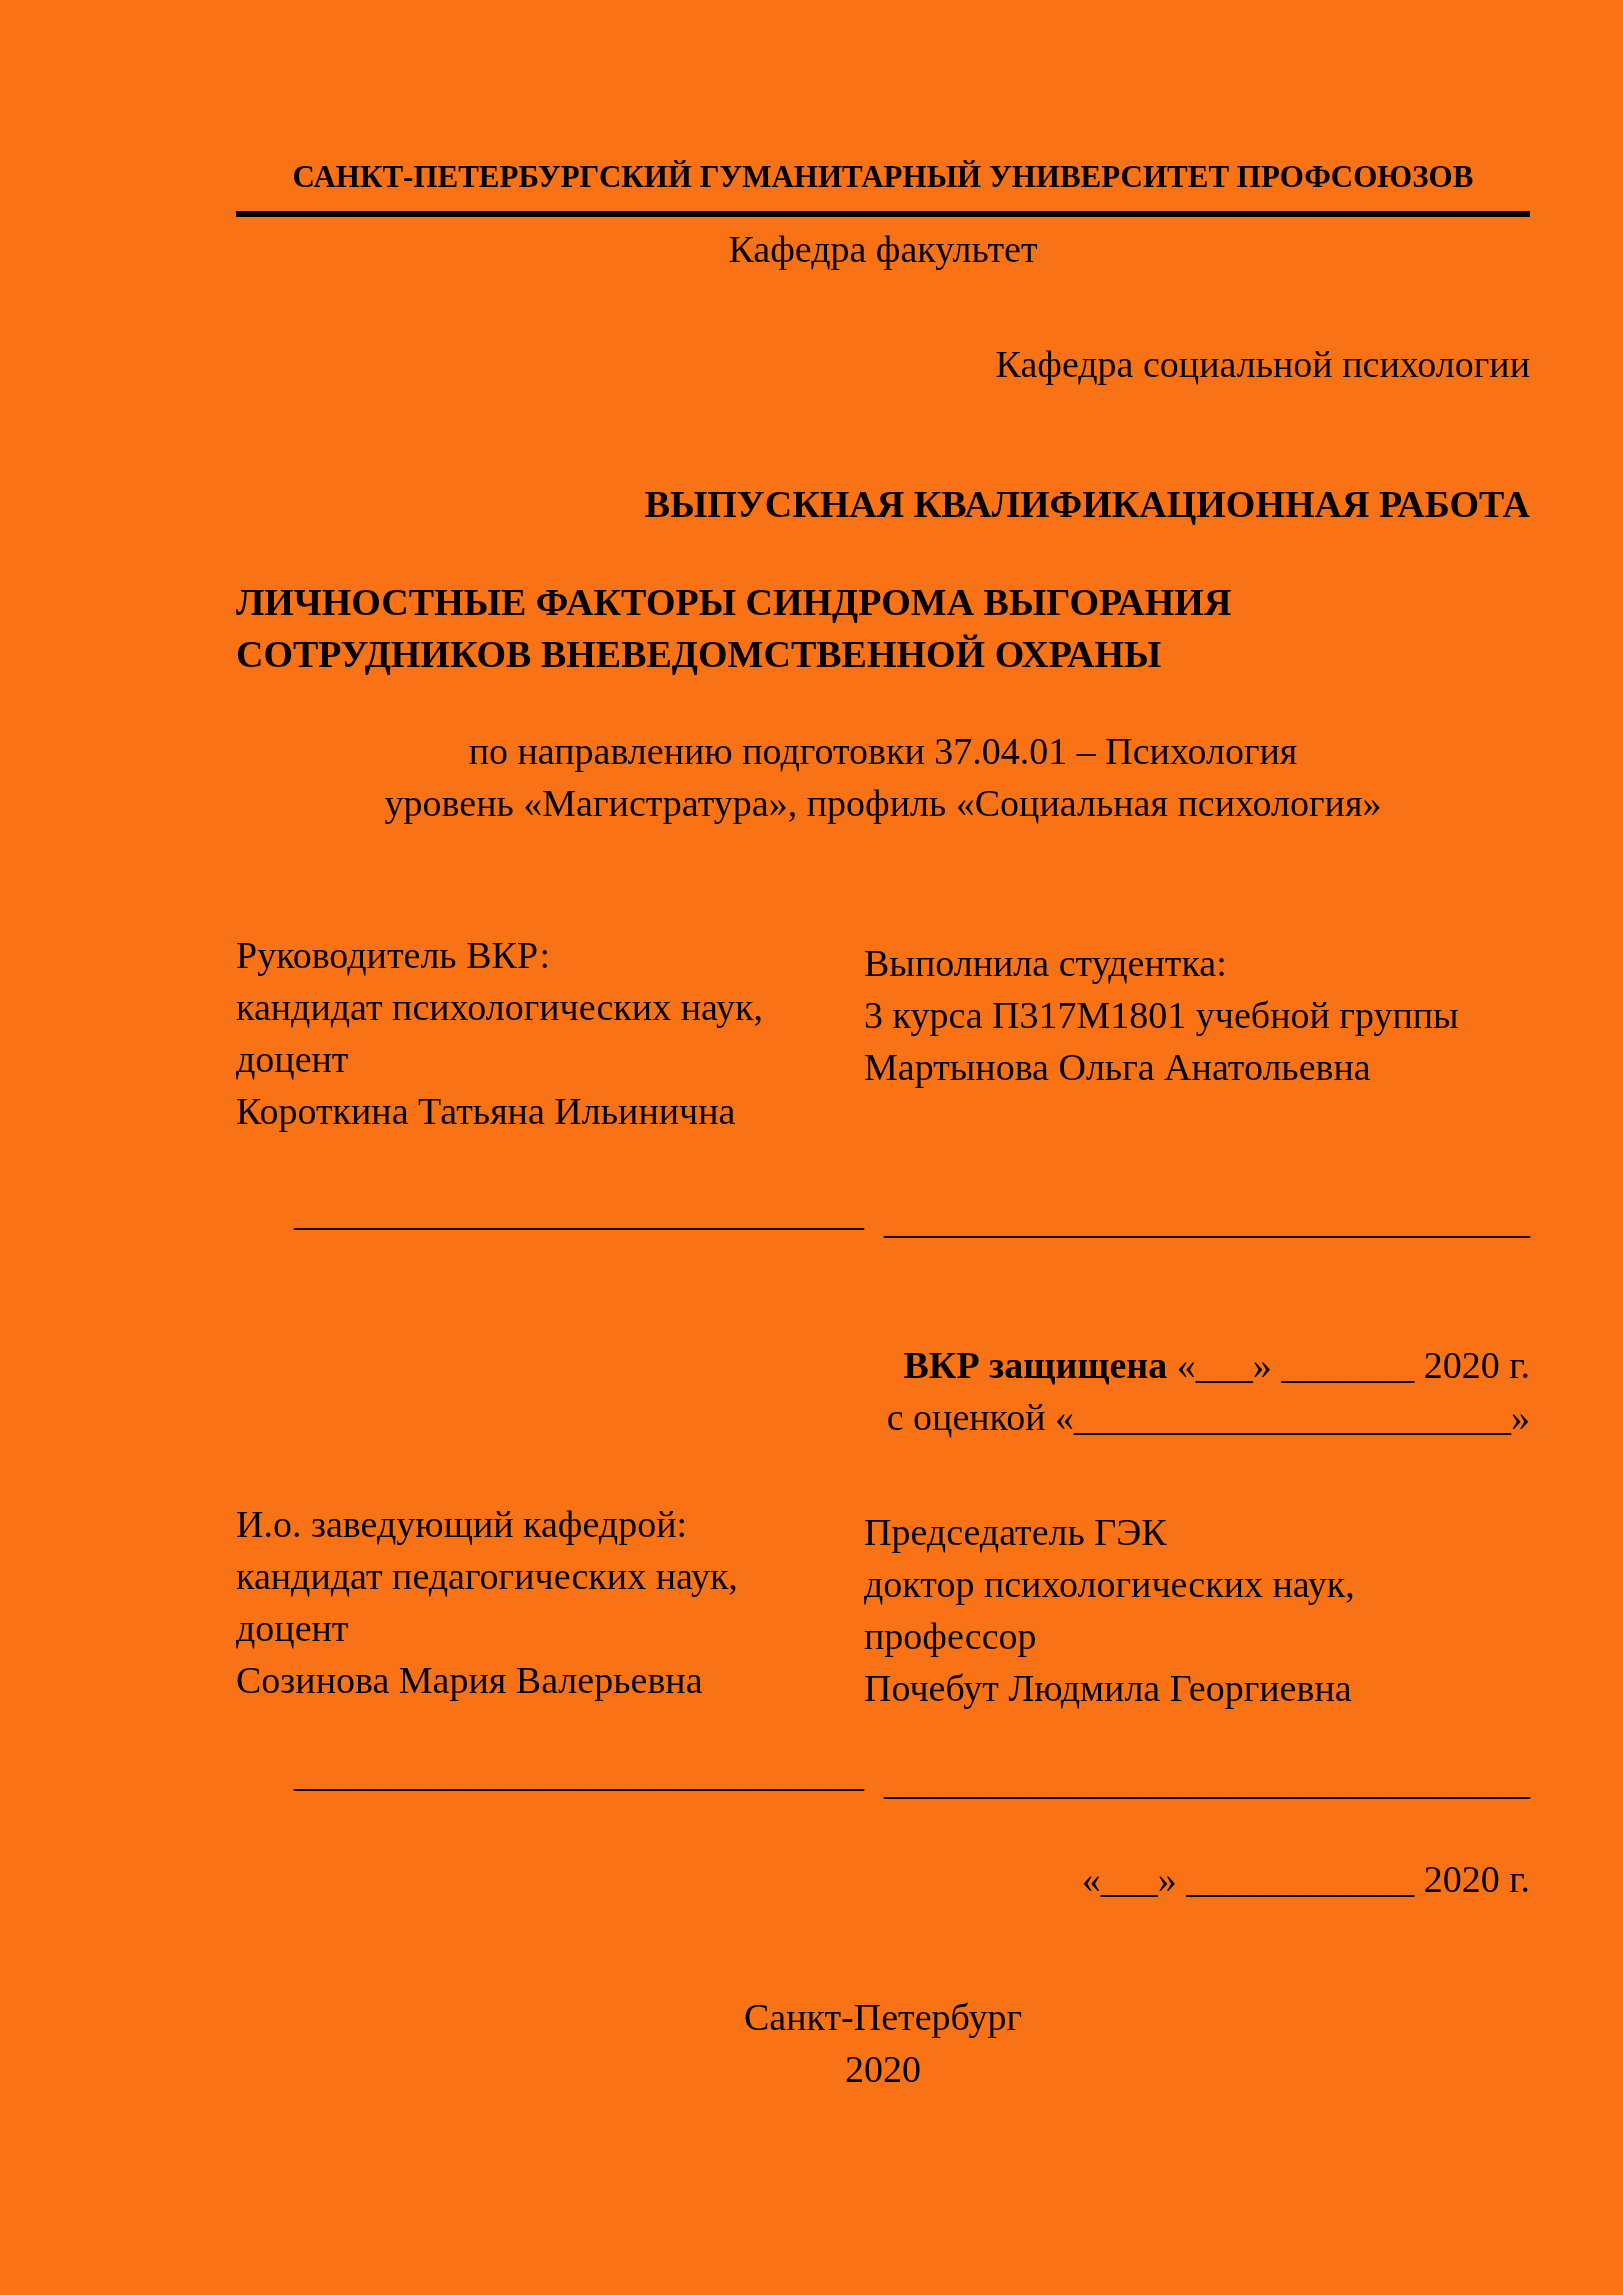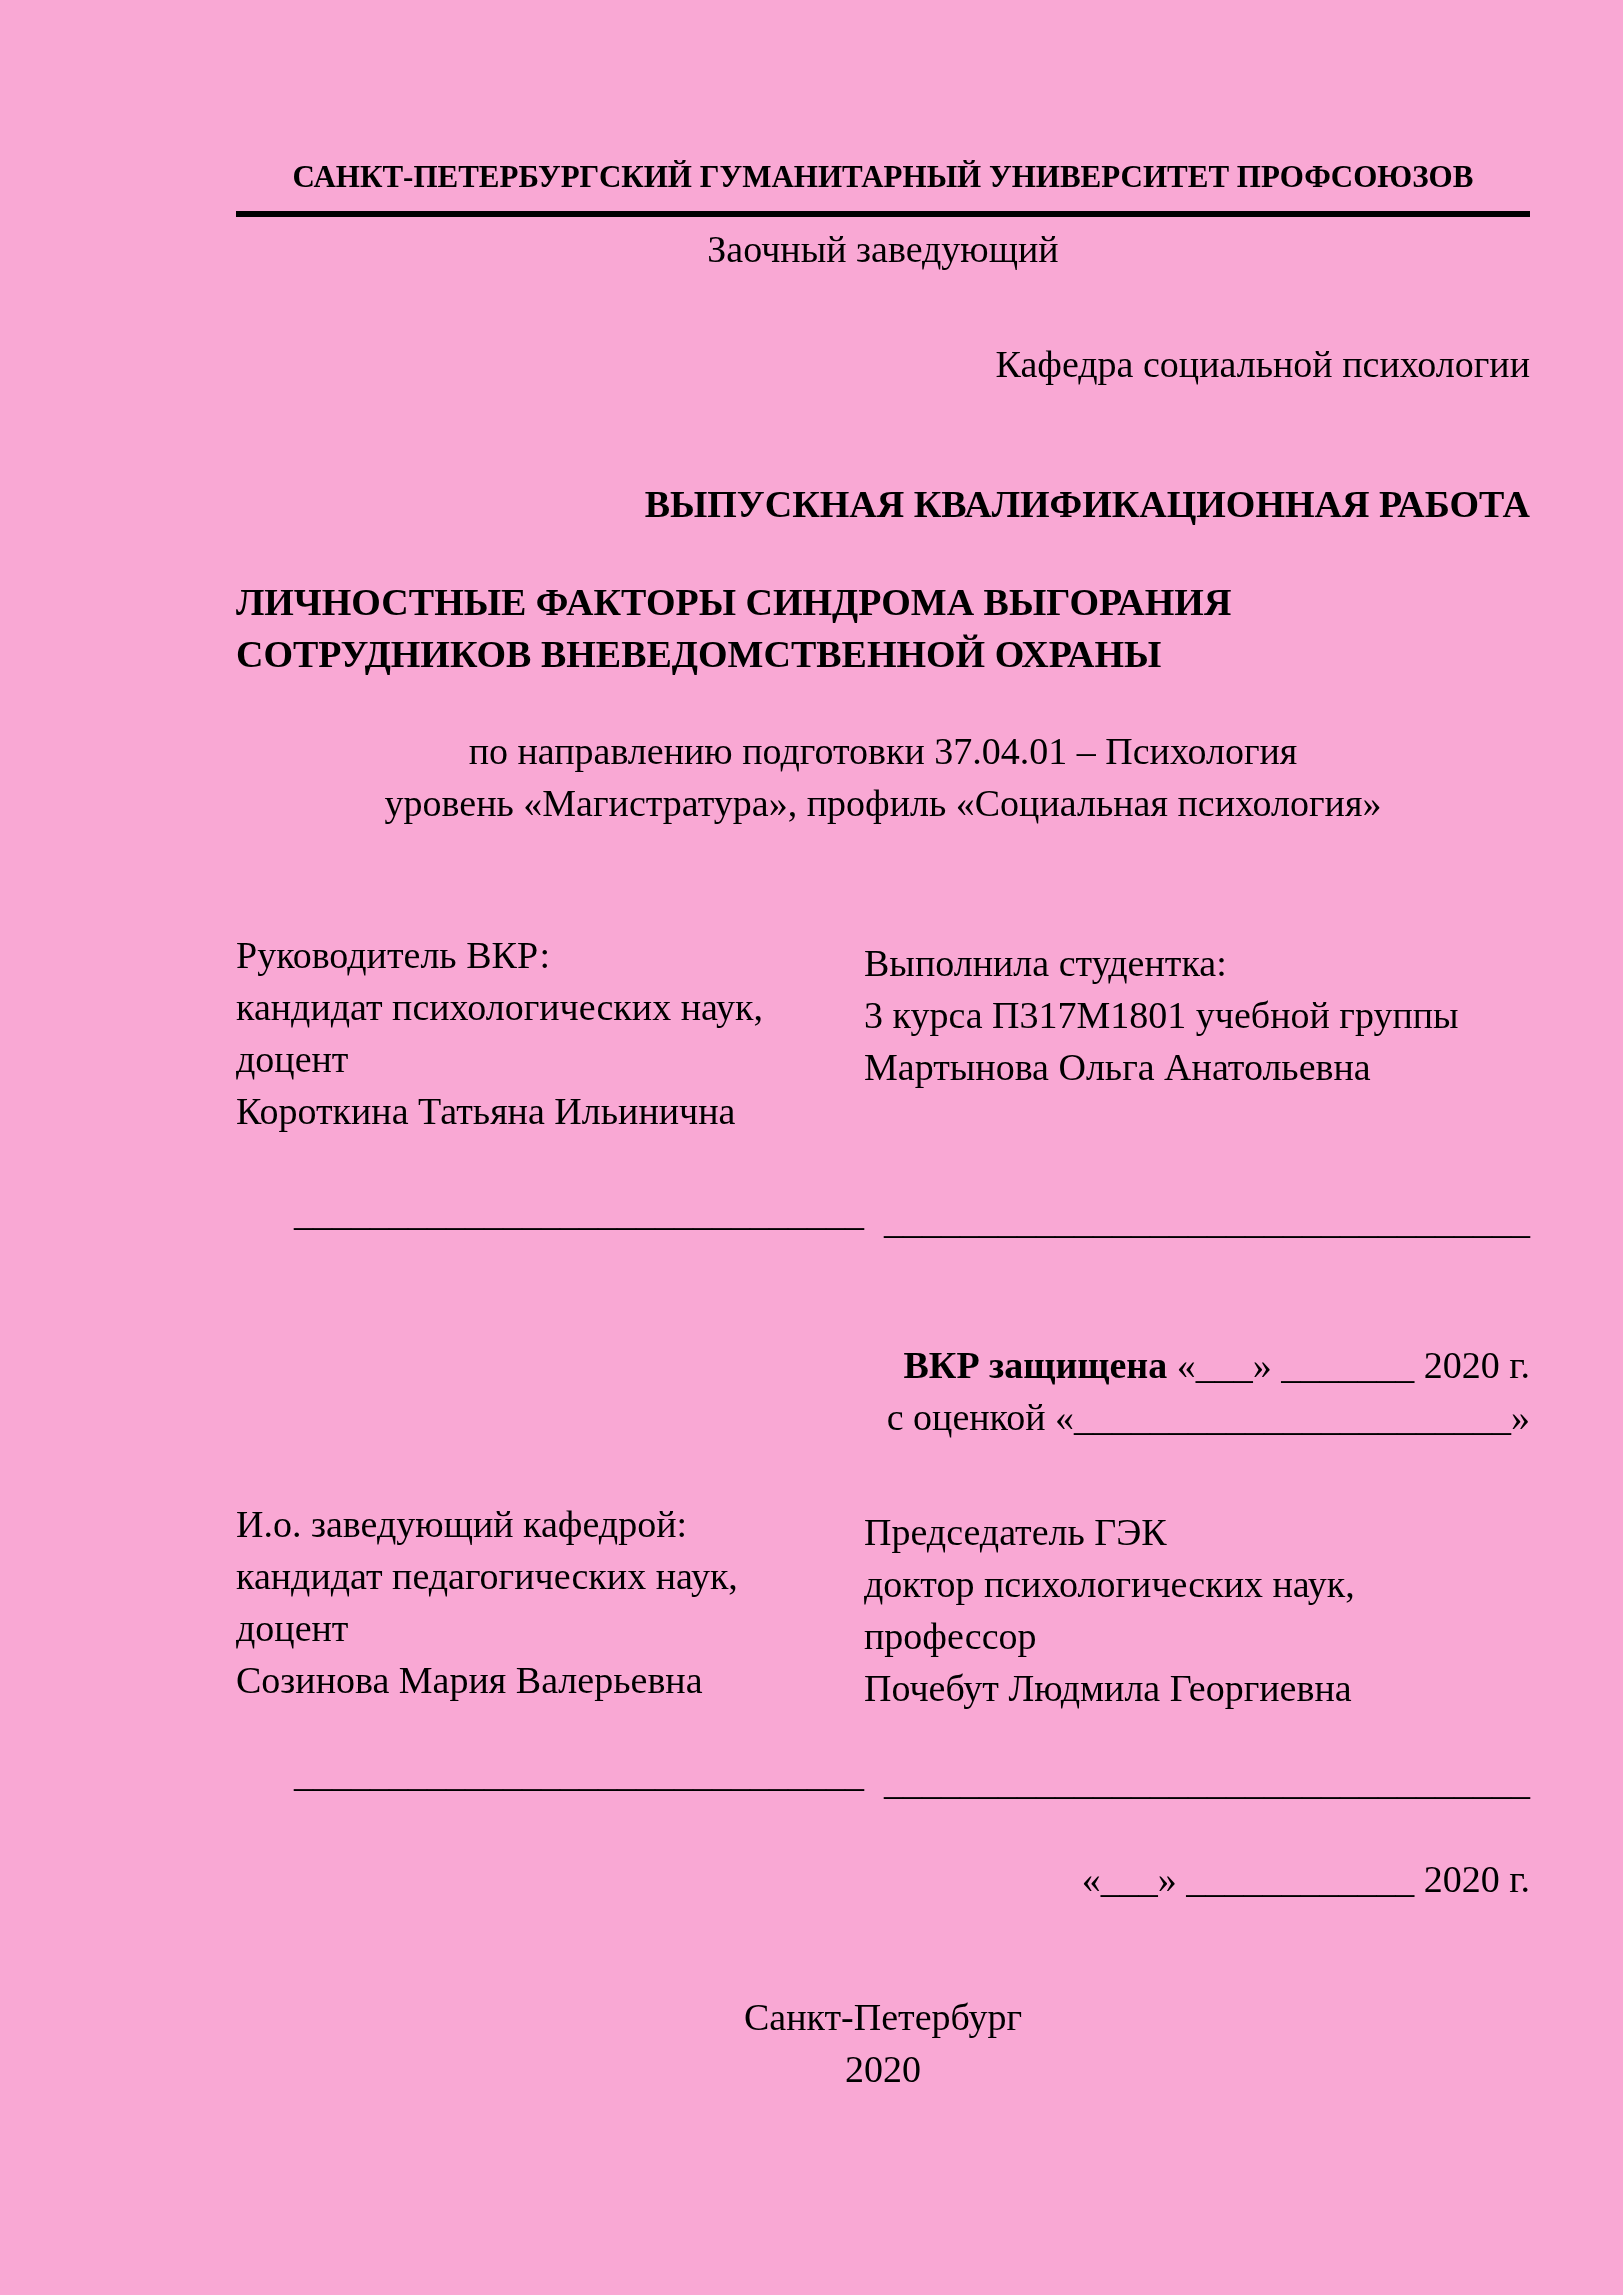--- a/index.html
+++ b/index.html
@@ -7,21 +7,21 @@
   body {
     width: 1623px; height: 2295px;
     font-family: "Liberation Serif", "DejavU Serif", serif;
     font-family: "Liberation Serif", "DejaVu Serif", serif;
     color: #000; font-size: 38px;
   }
   .page {
     position: relative;
     width: 1623px; height: 2295px;
     padding: 153px 93px 0 236px;
-    background: #f9a8d4;
+    background: #f97316;
     overflow: hidden;
   }
   .university-header {
     text-align: center;
     font-weight: bold;
     font-size: 31px;
     line-height: 47px;
     white-space: nowrap;
     border-bottom: 6.3px solid #000;
     padding-bottom: 11px;
@@ -66,21 +66,21 @@
   .b { font-weight: bold; }
   .nowrap { white-space: nowrap; text-align: right; }
 </style>
 </head>
 <body>
 
 <div class="page">
 
   <div class="university-header">САНКТ-ПЕТЕРБУРГСКИЙ ГУМАНИТАРНЫЙ УНИВЕРСИТЕТ ПРОФСОЮЗОВ</div>
 
-  <div class="faculty">Заочный заведующий</div>
+  <div class="faculty">Кафедра факультет</div>
 
   <div class="department">Кафедра социальной психологии</div>
 
   <div class="work-type">ВЫПУСКНАЯ КВАЛИФИКАЦИОННАЯ РАБОТА</div>
 
   <div class="thesis-title">
     <div>ЛИЧНОСТНЫЕ ФАКТОРЫ СИНДРОМА ВЫГОРАНИЯ</div>
     <div>СОТРУДНИКОВ ВНЕВЕДОМСТВЕННОЙ ОХРАНЫ</div>
   </div>
 

